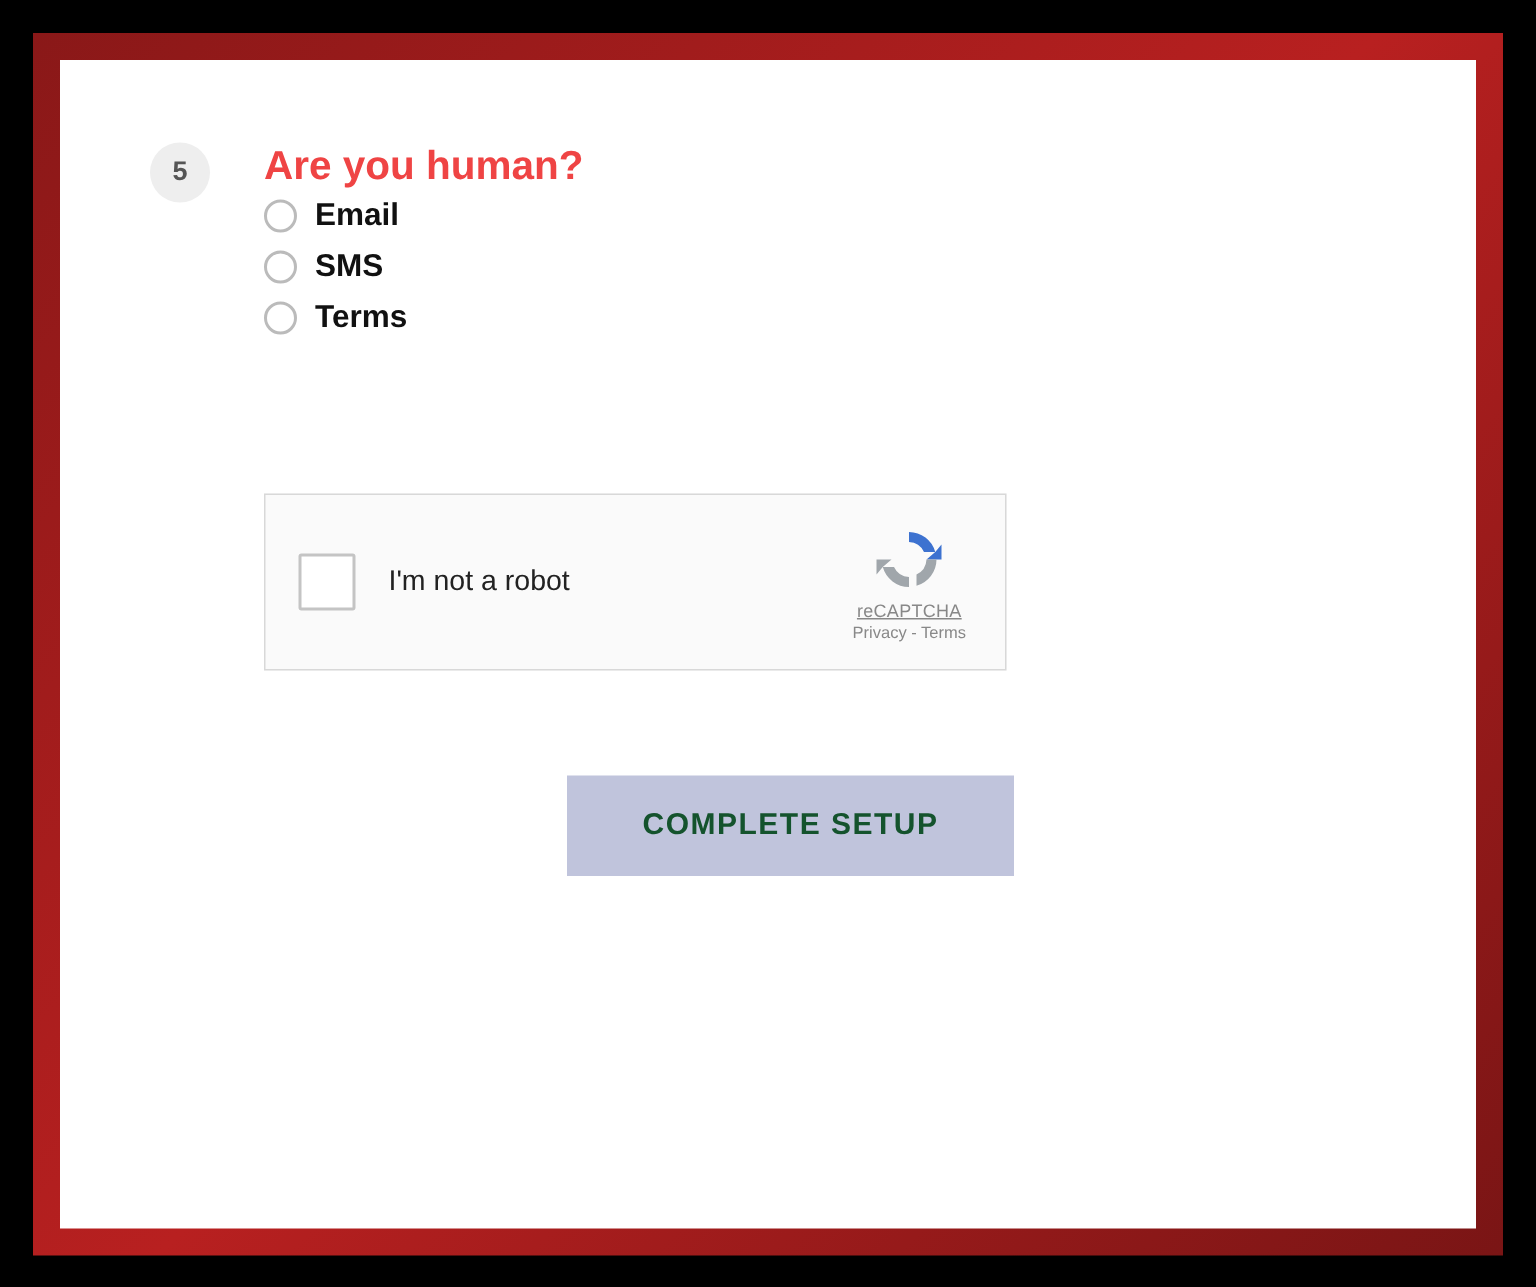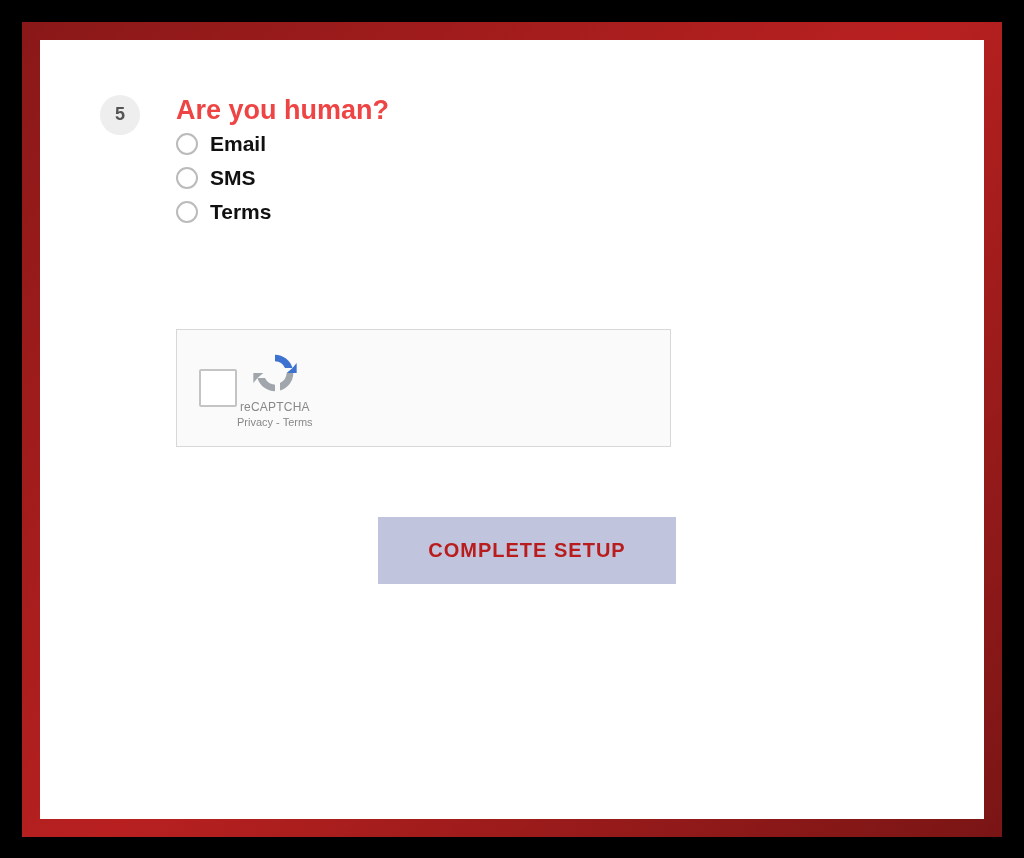--- a/index.html
+++ b/index.html
@@ -154,41 +154,42 @@
     
     .recaptcha-logo {
       width: 50px;
       height: 50px;
     }
     
     .recaptcha-brand-text {
       font-size: 12px;
       color: #888;
       letter-spacing: 0.2px;
+      text-decoration: underline;
     }
     
     .recaptcha-links {
       font-size: 11px;
       color: #888;
     }
     
     .recaptcha-links span {
       cursor: pointer;
     }
     
     .submit-row {
       margin-top: 70px;
       display: flex;
       justify-content: center;
       padding-left: 30px;
     }
     
     .submit-button {
       background: #c0c4dc;
-      color: #b91c1c;
+      color: #14532d;
       border: none;
       padding: 22px 50px;
       font-size: 20px;
       font-weight: bold;
       letter-spacing: 1px;
       cursor: pointer;
     }
   </style>
 </head>
 <body>
@@ -219,20 +220,21 @@
             <span class="radio-circle"></span>
             <span class="radio-label">Terms</span>
           </div>
 
         </div>
       </div>
     </div>
 
     <div class="recaptcha-box">
       <div class="recaptcha-checkbox"></div>
+      <div class="recaptcha-text">I'm not a robot</div>
       <div class="recaptcha-brand">
         <svg class="recaptcha-logo" viewBox="0 0 60 60">
           <path d="M 30 8 A 22 22 0 0 1 51 24 L 42 24 A 14 14 0 0 0 30 16 Z" fill="#3d72d0"></path>
           <polygon points="51,24 56,18 56,30 44,30" fill="#3d72d0"></polygon>
           <path d="M 52 30 A 22 22 0 0 1 36 51 L 36 42 A 14 14 0 0 0 44 30 Z" fill="#a0a6ab"></path>
           <path d="M 30 52 A 22 22 0 0 1 9 36 L 18 36 A 14 14 0 0 0 30 44 Z" fill="#a0a6ab"></path>
           <polygon points="9,36 4,42 4,30 16,30" fill="#a0a6ab"></polygon>
         </svg>
         <div class="recaptcha-brand-text">reCAPTCHA</div>
         <div class="recaptcha-links">

